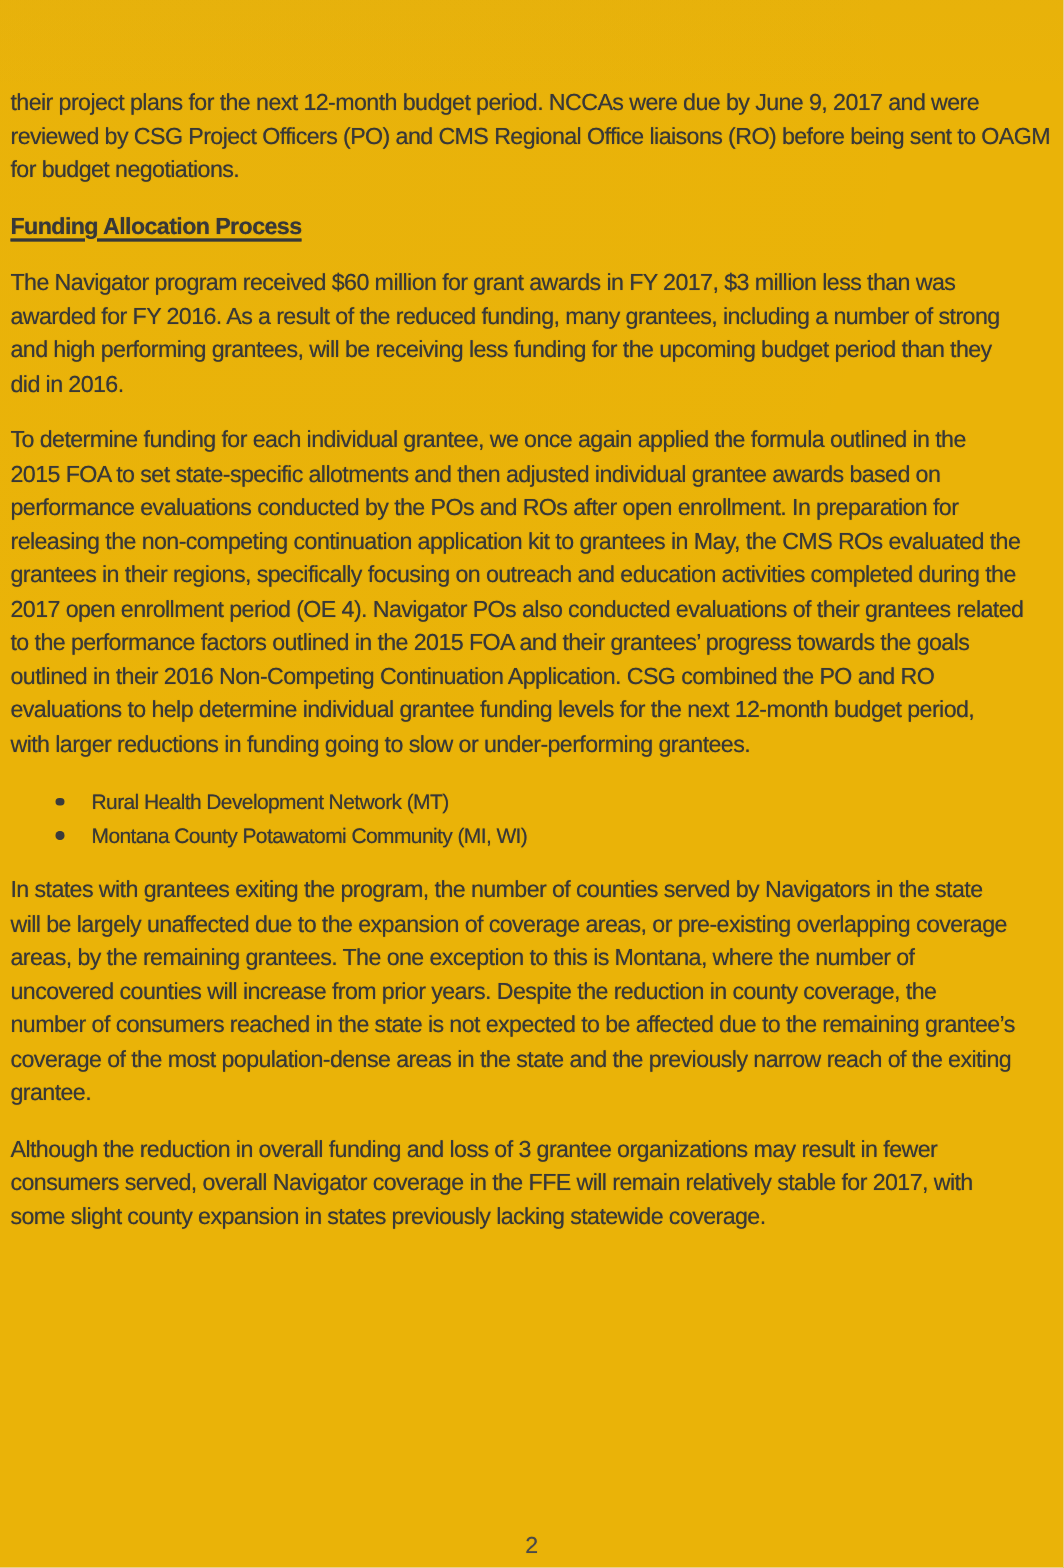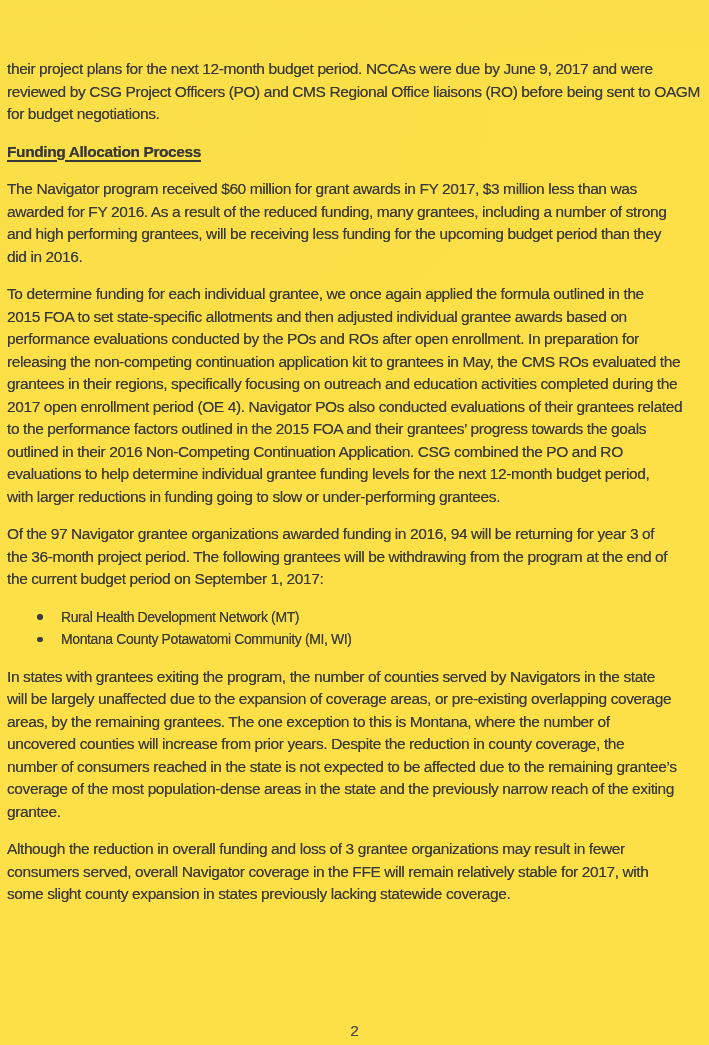--- a/index.html
+++ b/index.html
@@ -5,21 +5,21 @@
   html, body {
     margin: 0;
     padding: 0;
     background: #e8e8e8;
   }
   .page {
     position: relative;
     width: 709px;
     height: 1045px;
     margin: 0 auto;
-    background: #fde047;
+    background: #eab308;
     overflow: hidden;
     font-family: "Liberation Sans", sans-serif;
     color: #383838;
   }
   .content {
     position: absolute;
     top: 58px;
     left: 7px;
     right: 6px;
   }
@@ -112,23 +112,20 @@
 performance evaluations conducted by the POs and ROs after open enrollment. In preparation for
 releasing the non-competing continuation application kit to grantees in May, the CMS ROs evaluated the
 grantees in their regions, specifically focusing on outreach and education activities completed during the
 2017 open enrollment period (OE 4). Navigator POs also conducted evaluations of their grantees related
 to the performance factors outlined in the 2015 FOA and their grantees’ progress towards the goals
 outlined in their 2016 Non-Competing Continuation Application. CSG combined the PO and RO
 evaluations to help determine individual grantee funding levels for the next 12-month budget period,
 with larger reductions in funding going to slow or under-performing grantees.</p>
 
 
-    <p class="para">Of the 97 Navigator grantee organizations awarded funding in 2016, 94 will be returning for year 3 of
-the 36-month project period. The following grantees will be withdrawing from the program at the end of
-the current budget period on September 1, 2017:</p>
 
     <ul class="bullet-list">
       <li>Rural Health Development Network (MT)</li>
       <li>Montana County Potawatomi Community (MI, WI)</li>
     </ul>
 
     <p class="para">In states with grantees exiting the program, the number of counties served by Navigators in the state
 will be largely unaffected due to the expansion of coverage areas, or pre-existing overlapping coverage
 areas, by the remaining grantees. The one exception to this is Montana, where the number of
 uncovered counties will increase from prior years. Despite the reduction in county coverage, the

